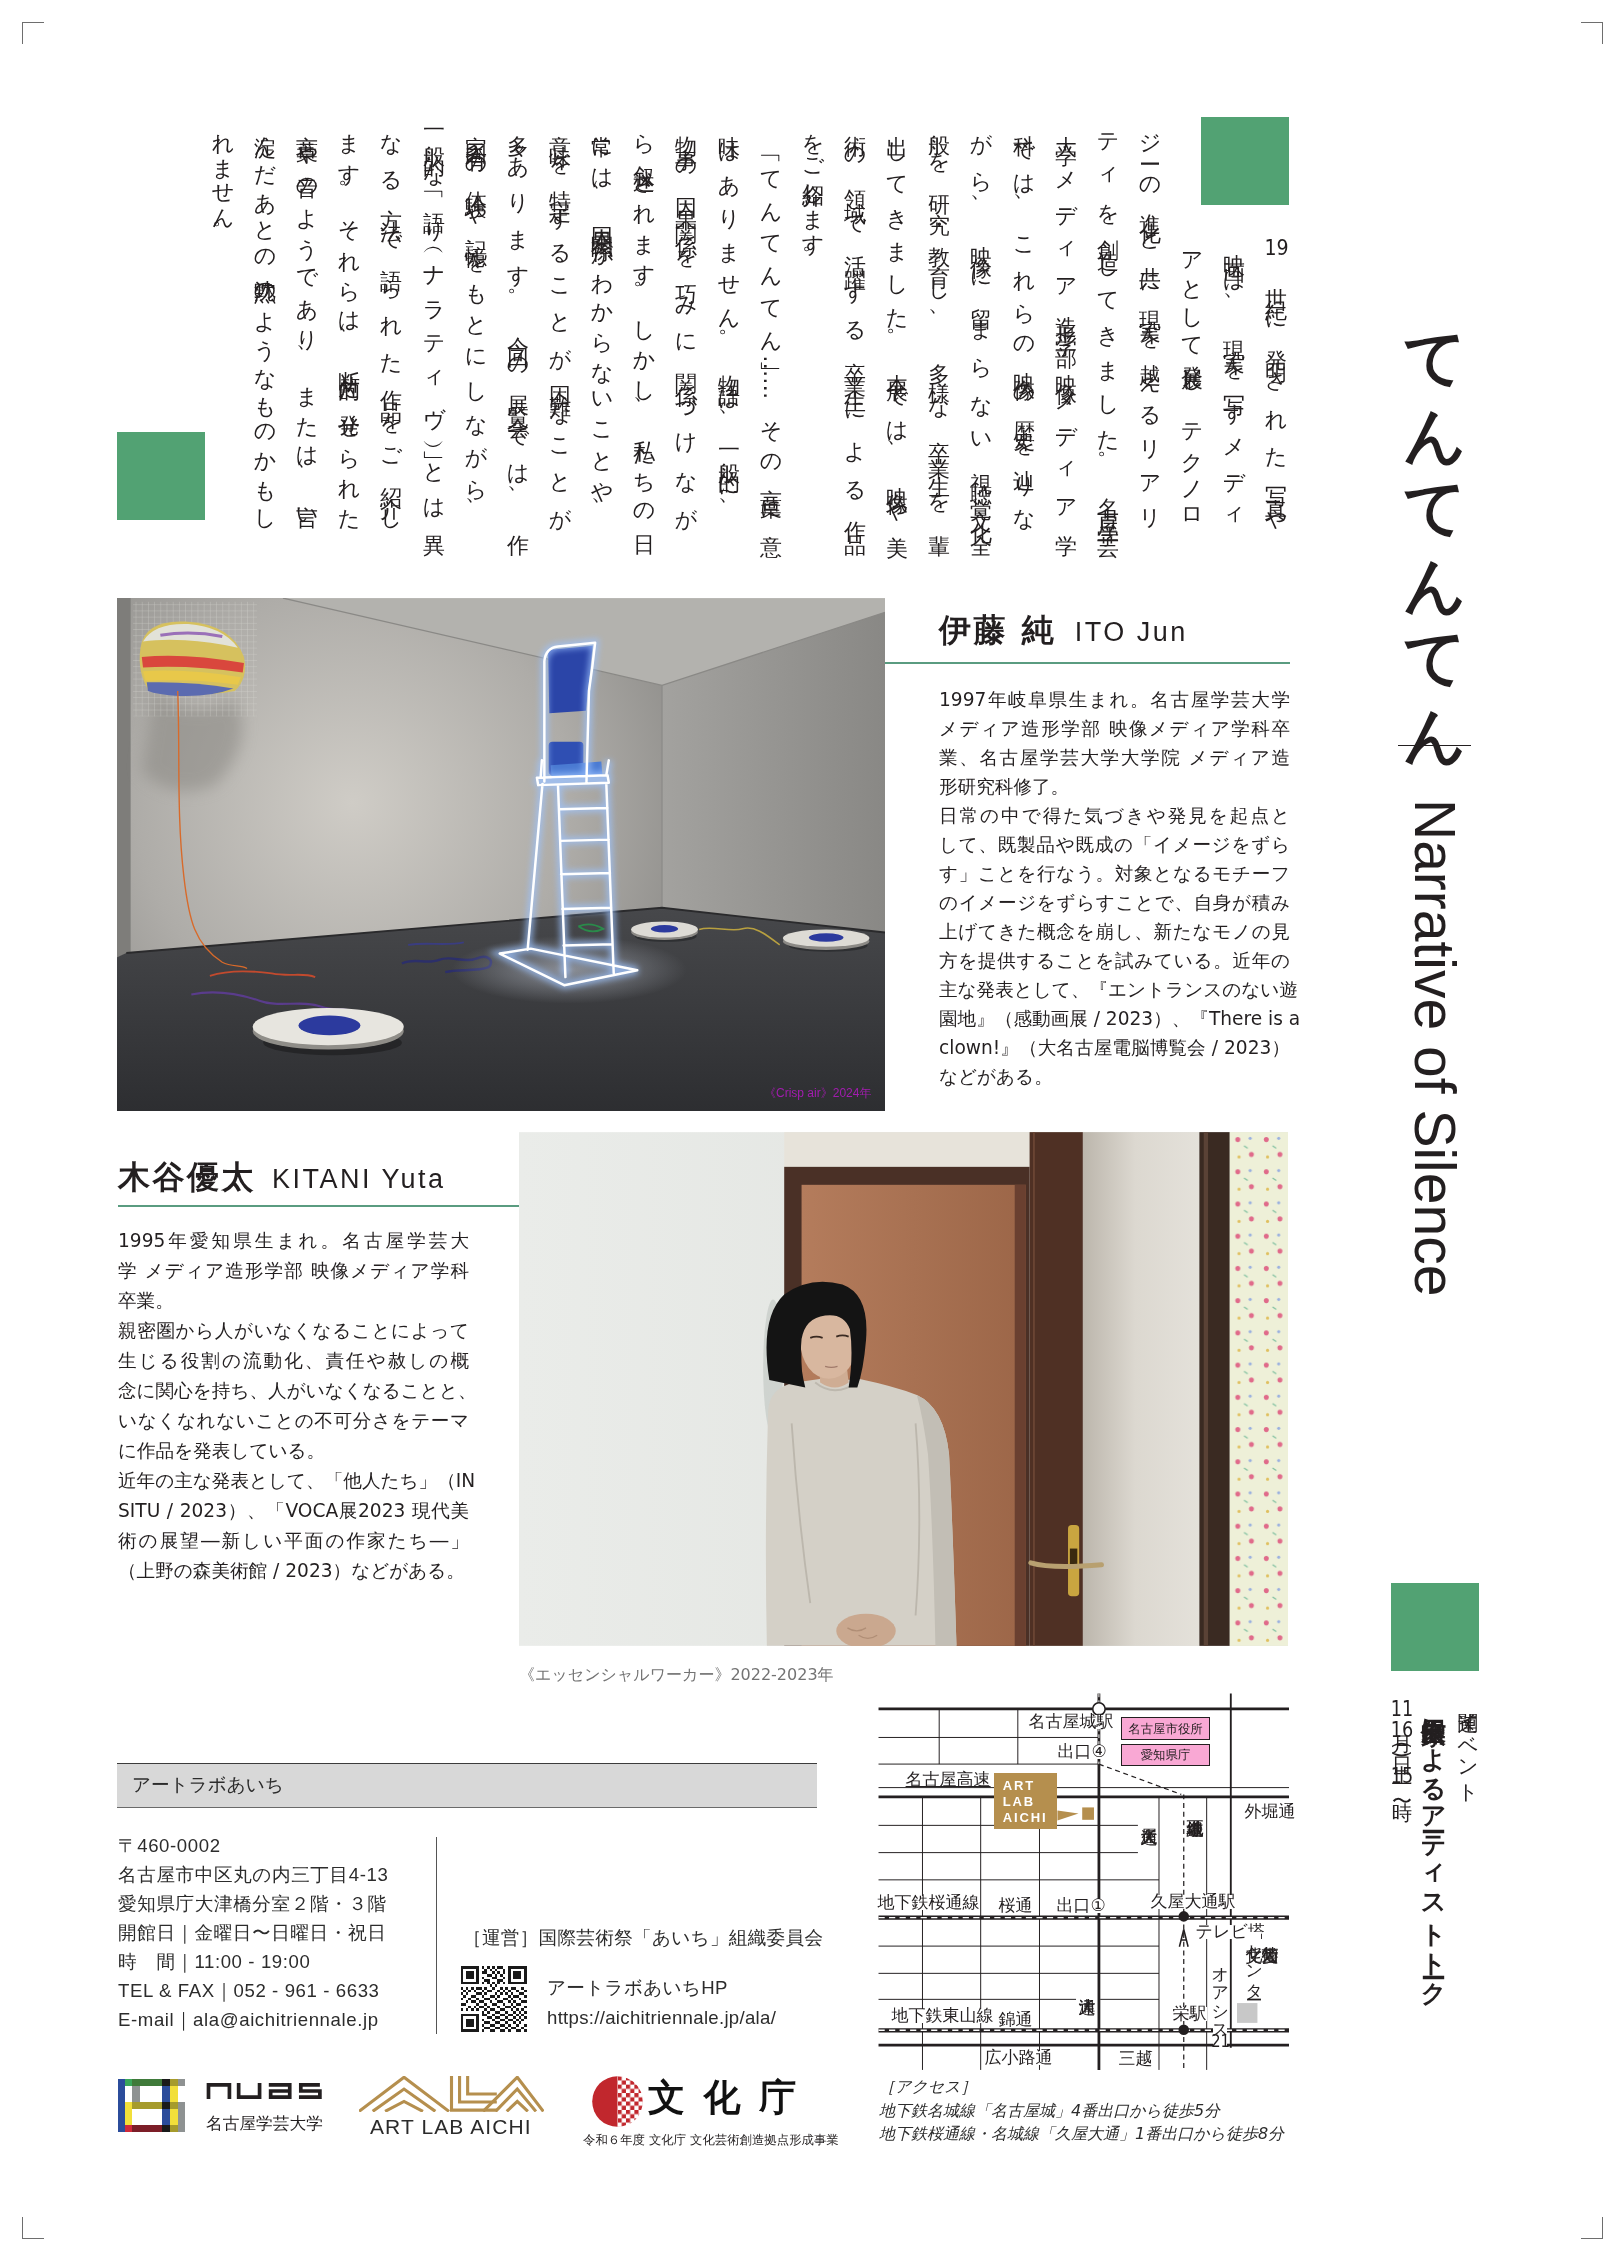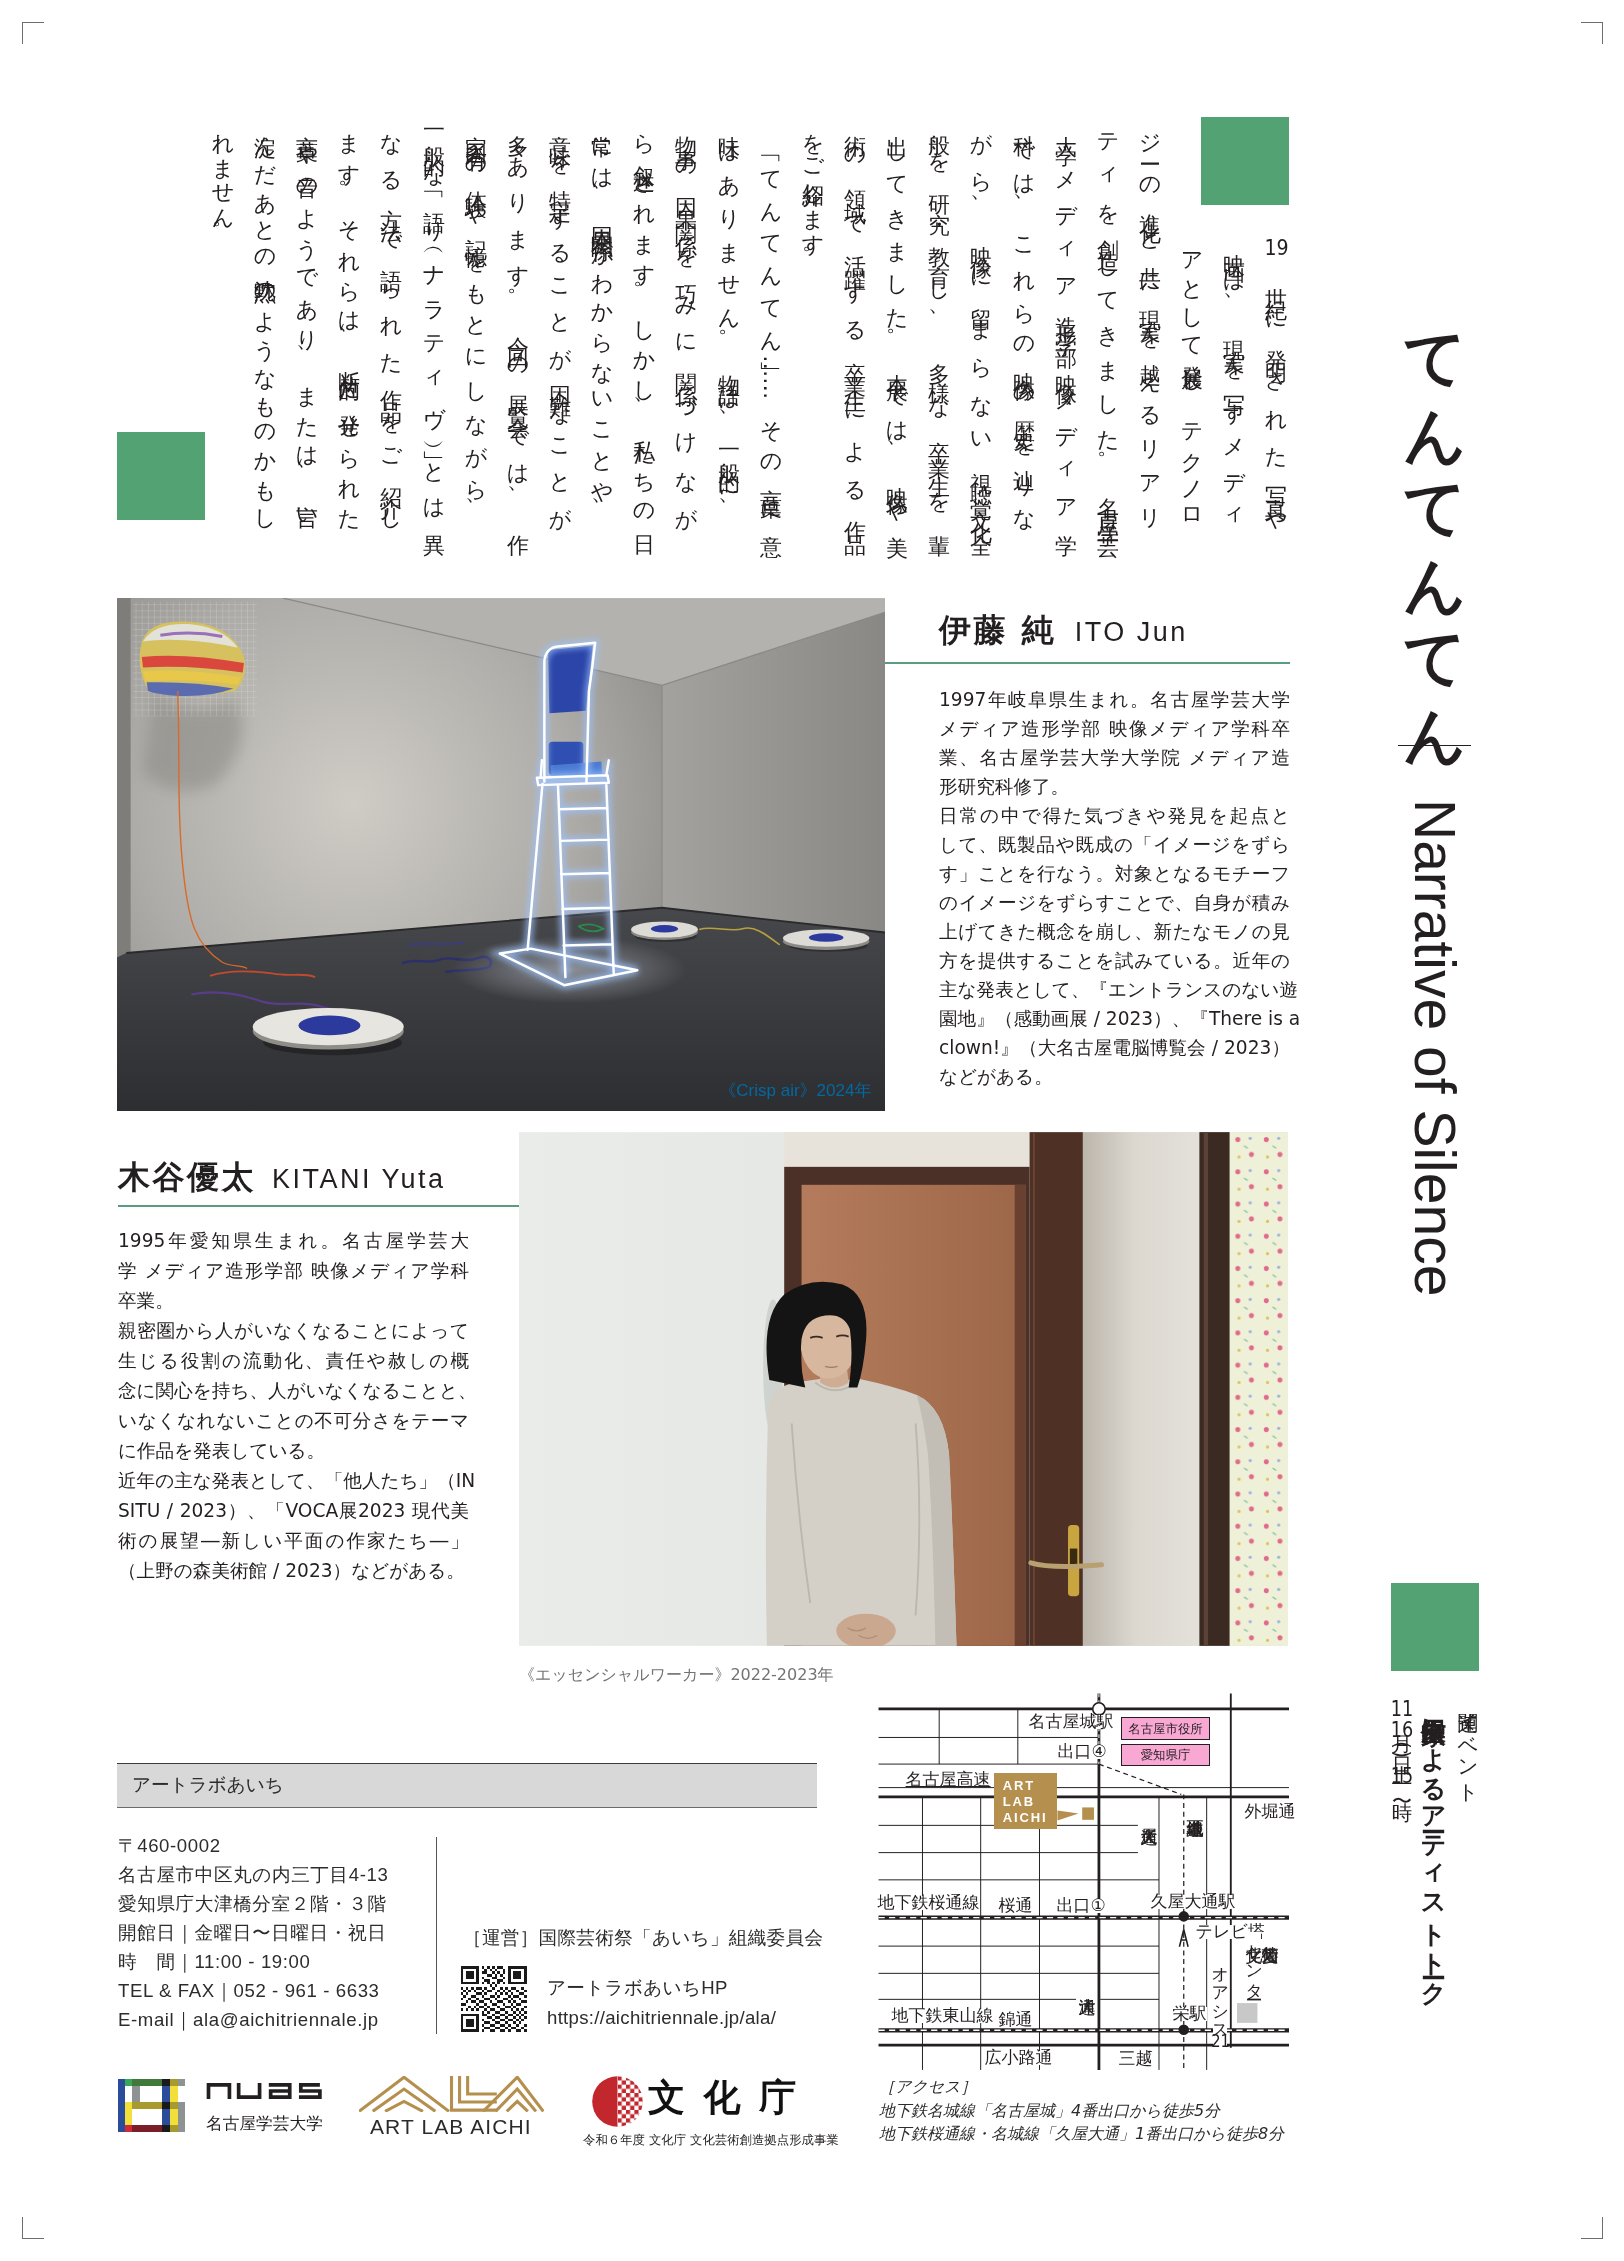--- a/index.html
+++ b/index.html
@@ -11,21 +11,21 @@
 .vt{position:absolute;writing-mode:vertical-rl;text-orientation:mixed;white-space:nowrap;}
 .tcy{text-combine-upright:all;}
 .col{font-size:22px;line-height:22px;width:22px;height:400px;top:118px;text-align:justify;text-align-last:justify;}
 .col.short{height:282px;top:236px;}
 .col.end{text-align:start;text-align-last:start;}
 .title-ja{left:1404px;top:291px;font-size:62px;line-height:62px;width:62px;letter-spacing:4.3px;font-weight:bold;}
 .title-rule{position:absolute;left:1398px;top:745px;width:73px;height:1.2px;background:#231f20;}
 .title-en{left:1407px;top:799px;font-size:57px;line-height:56px;width:56px;font-family:"Liberation Sans",sans-serif;}
 .photo{position:absolute;overflow:hidden;}
 .photo svg{display:block;}
-.cap-in{position:absolute;right:13.6px;bottom:8.7px;color:#0369a1;font-size:17px;font-family:"Liberation Sans",sans-serif;white-space:nowrap;}
+.cap-in{position:absolute;right:13.6px;bottom:8.7px;color:#a21caf;font-size:12px;font-family:"Liberation Sans",sans-serif;white-space:nowrap;}
 .cap-out{position:absolute;font-size:16px;line-height:20px;white-space:nowrap;color:#737373;margin-top:12px;}
 .name-row{position:absolute;display:flex;align-items:baseline;white-space:nowrap;height:37px;}
 .name-ja{font-size:32px;line-height:37px;font-weight:bold;letter-spacing:2.5px;}
 .name-en{font-size:27px;line-height:37px;letter-spacing:2.5px;font-family:"Liberation Sans",sans-serif;}
 .rule{position:absolute;height:1.9px;background:#5a9c80;}
 .bio{position:absolute;width:351px;font-size:18.6px;font-feature-settings:"palt";}
 .bio div{white-space:nowrap;text-align:justify;text-align-last:justify;}
 .bio div.end{text-align:right;text-align-last:start;}
 .bio-ito div{height:29px;line-height:29px;}
 .bio-kitani div{height:30px;line-height:30px;}

